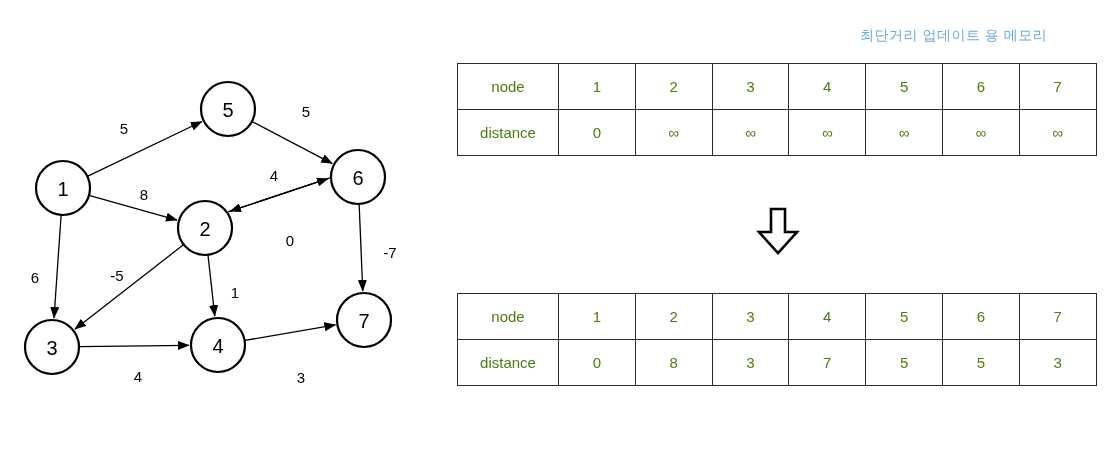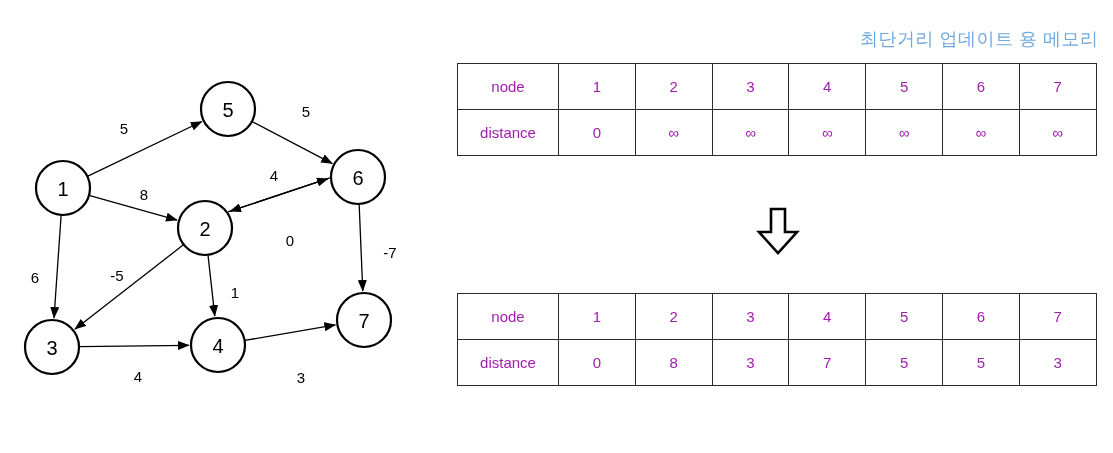--- a/index.html
+++ b/index.html
@@ -47,21 +47,21 @@
     font-size: 15px;
     fill: #000000;
     text-anchor: middle;
     dominant-baseline: central;
   }
 
   #memory-title {
     position: absolute;
     left: 860px;
     top: 27px;
-    font-size: 18px;
+    font-size: 14px;
     color: #6fa8dc;
     white-space: nowrap;
     letter-spacing: 0.5px;
   }
 
   .dist-table {
     position: absolute;
     left: 457px;
     width: 631px;
     border-collapse: collapse;
@@ -71,21 +71,21 @@
   #table-initial { top: 63px; }
   #table-final   { top: 293px; }
 
   .dist-table td {
     border: 1.4px solid #2b2b2b;
     height: 45px;
     text-align: center;
     vertical-align: middle;
     font-size: 15px;
     font-family: "Liberation Sans", sans-serif;
-    color: #a21caf;
+    color: #4d7c0f;
     padding: 0;
   }
   .dist-table td.rowhead {
     width: 100px;
   }
   .dist-table td.cell {
     width: 75.8px;
   }
 
   #arrow-down {

